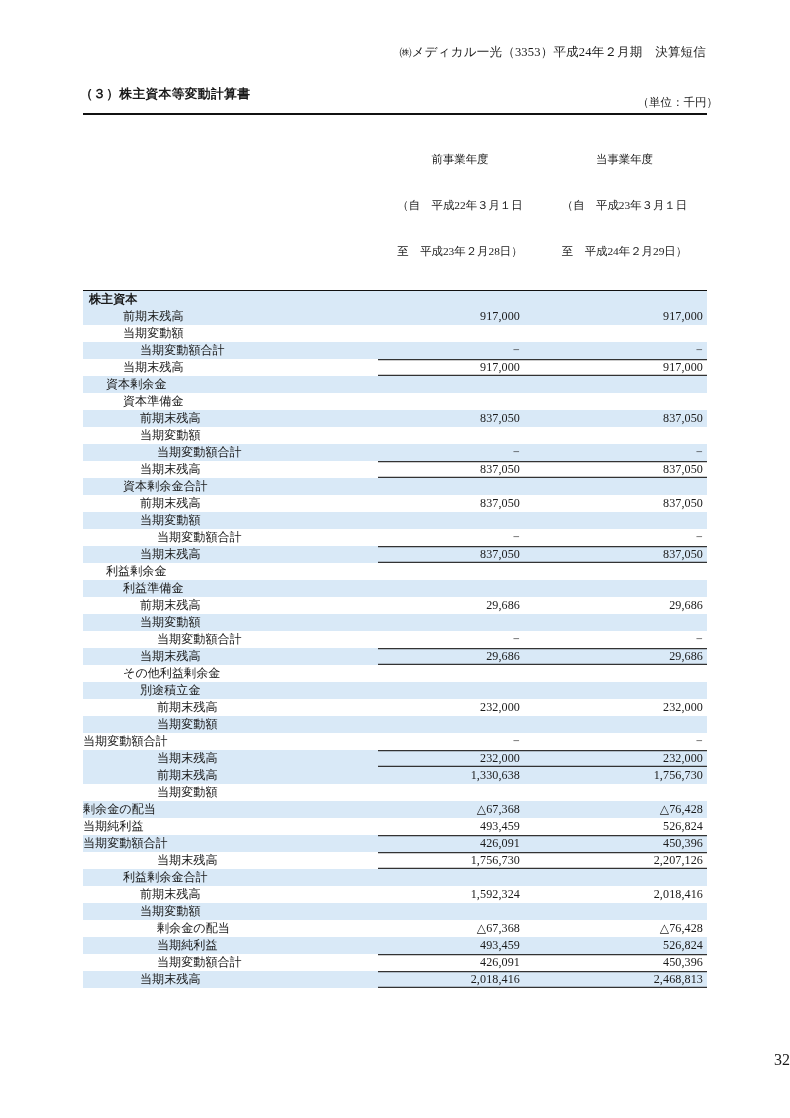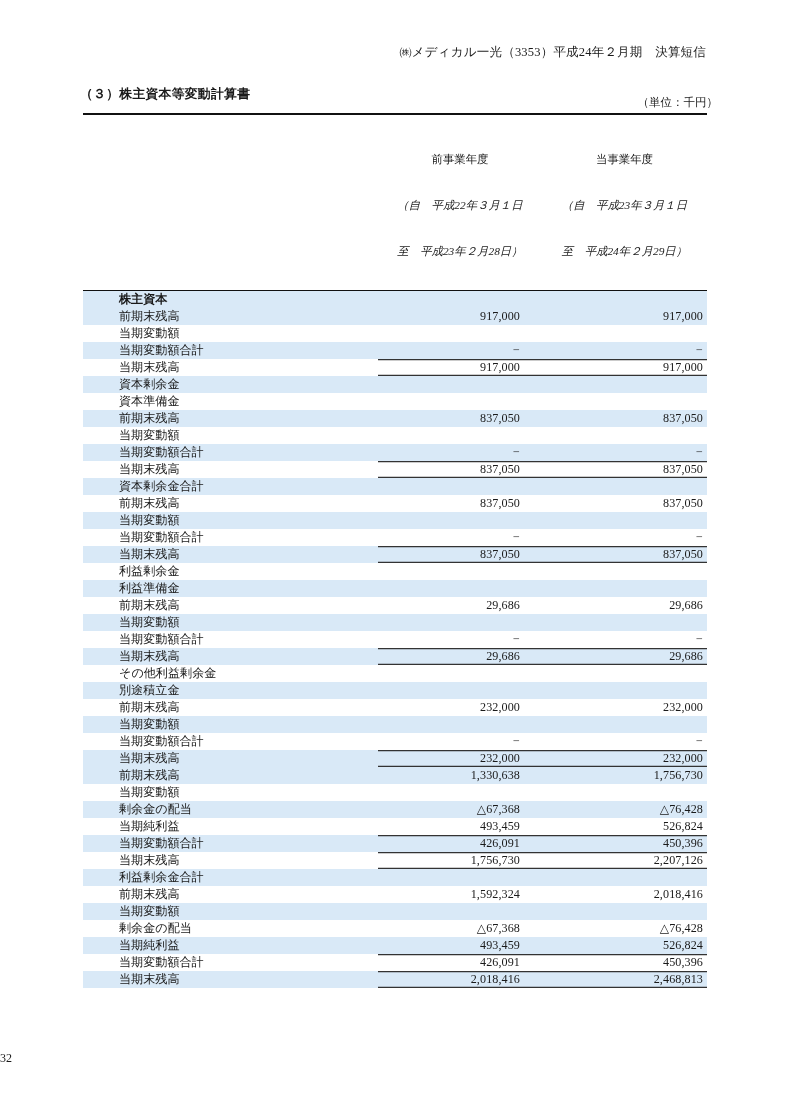--- a/index.html
+++ b/index.html
@@ -80,33 +80,33 @@
     padding: 0;
   }
   .per-head {
     font-size: 11.4px;
     line-height: 1.35;
     text-align: center;
     padding-top: 6px;
     white-space: pre;
   }
   .per-head .ttl { display: block; }
-  .per-head .ln  { display: block; font-style: italic; }
+  .per-head .ln  { display: block; }
 
   
   tbody td {
     padding: 0;
     height: 17px;
     font-size: 12.1px;
     line-height: 17px;
     vertical-align: middle;
   }
   tr.shaded td { background: #d9e9f7; }
 
-  td.lbl { white-space: nowrap; padding-left: 36px; }
+  td.lbl { white-space: nowrap; }
   td.num {
     text-align: right;
     font-size: 12.1px;
     letter-spacing: .1px;
     white-space: nowrap;
   }
   td.num.prev { padding-right: 22px; }
   td.num.curr { padding-right: 4px; }
 
   
@@ -121,22 +121,22 @@
   
   td.rule-top    { box-shadow: inset 0 1.3px 0 0 #333; margin-top: 35px; }
   td.rule-both   { box-shadow: inset 0 1.3px 0 0 #333, inset 0 -1.3px 0 0 #333; }
 
   
   .page-num {
     position: absolute;
     top: 1051px;
     left: 0;
     width: 790px;
-    text-align: left;
-    font-size: 12px;
+    text-align: right;
+    font-size: 16px;
   }
 </style>
 </head>
 <body>
 
 <div class="page">
 
   <div class="doc-header">㈱メディカル一光（3353）平成24年２月期　決算短信</div>
 
   <div class="section-title">（３）株主資本等変動計算書</div>

